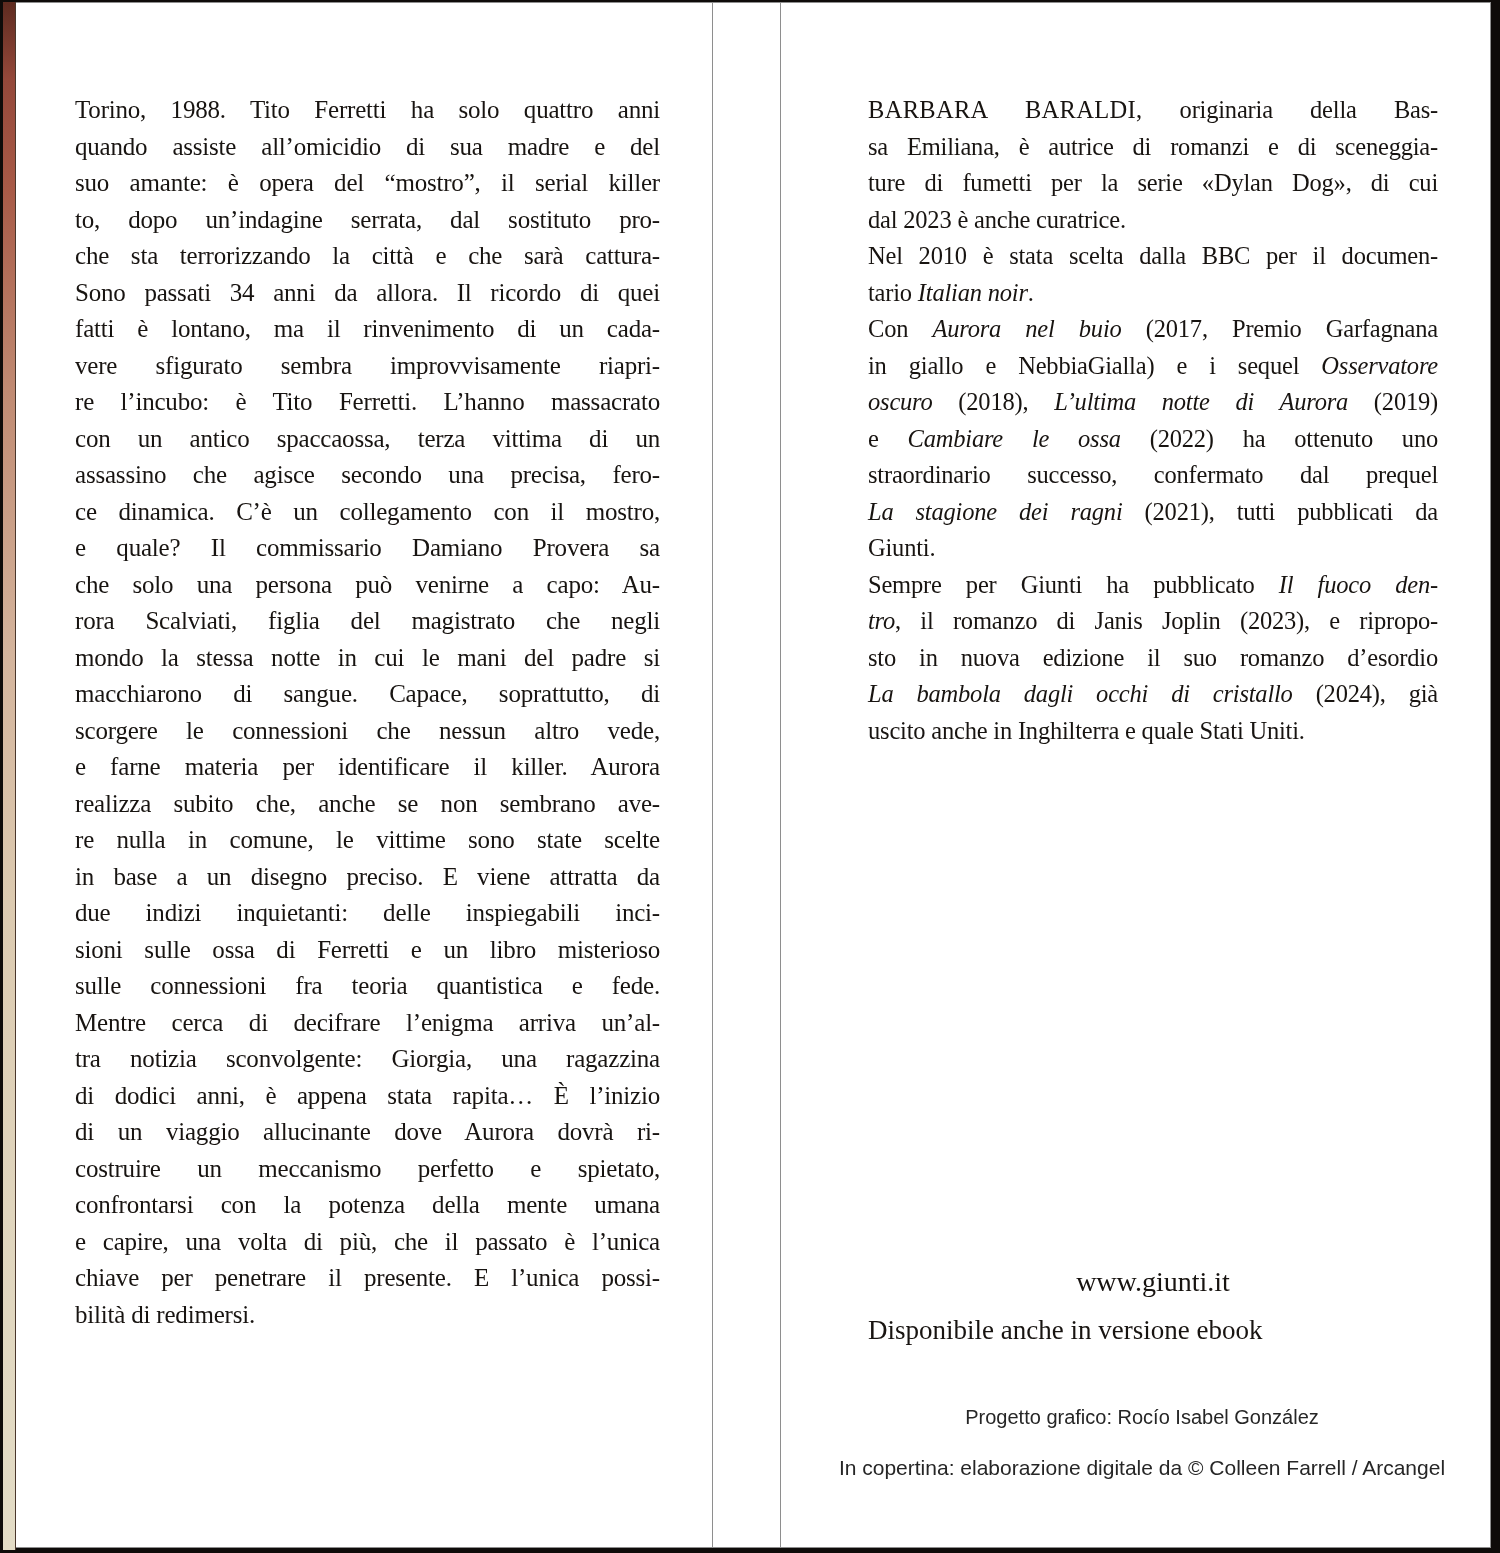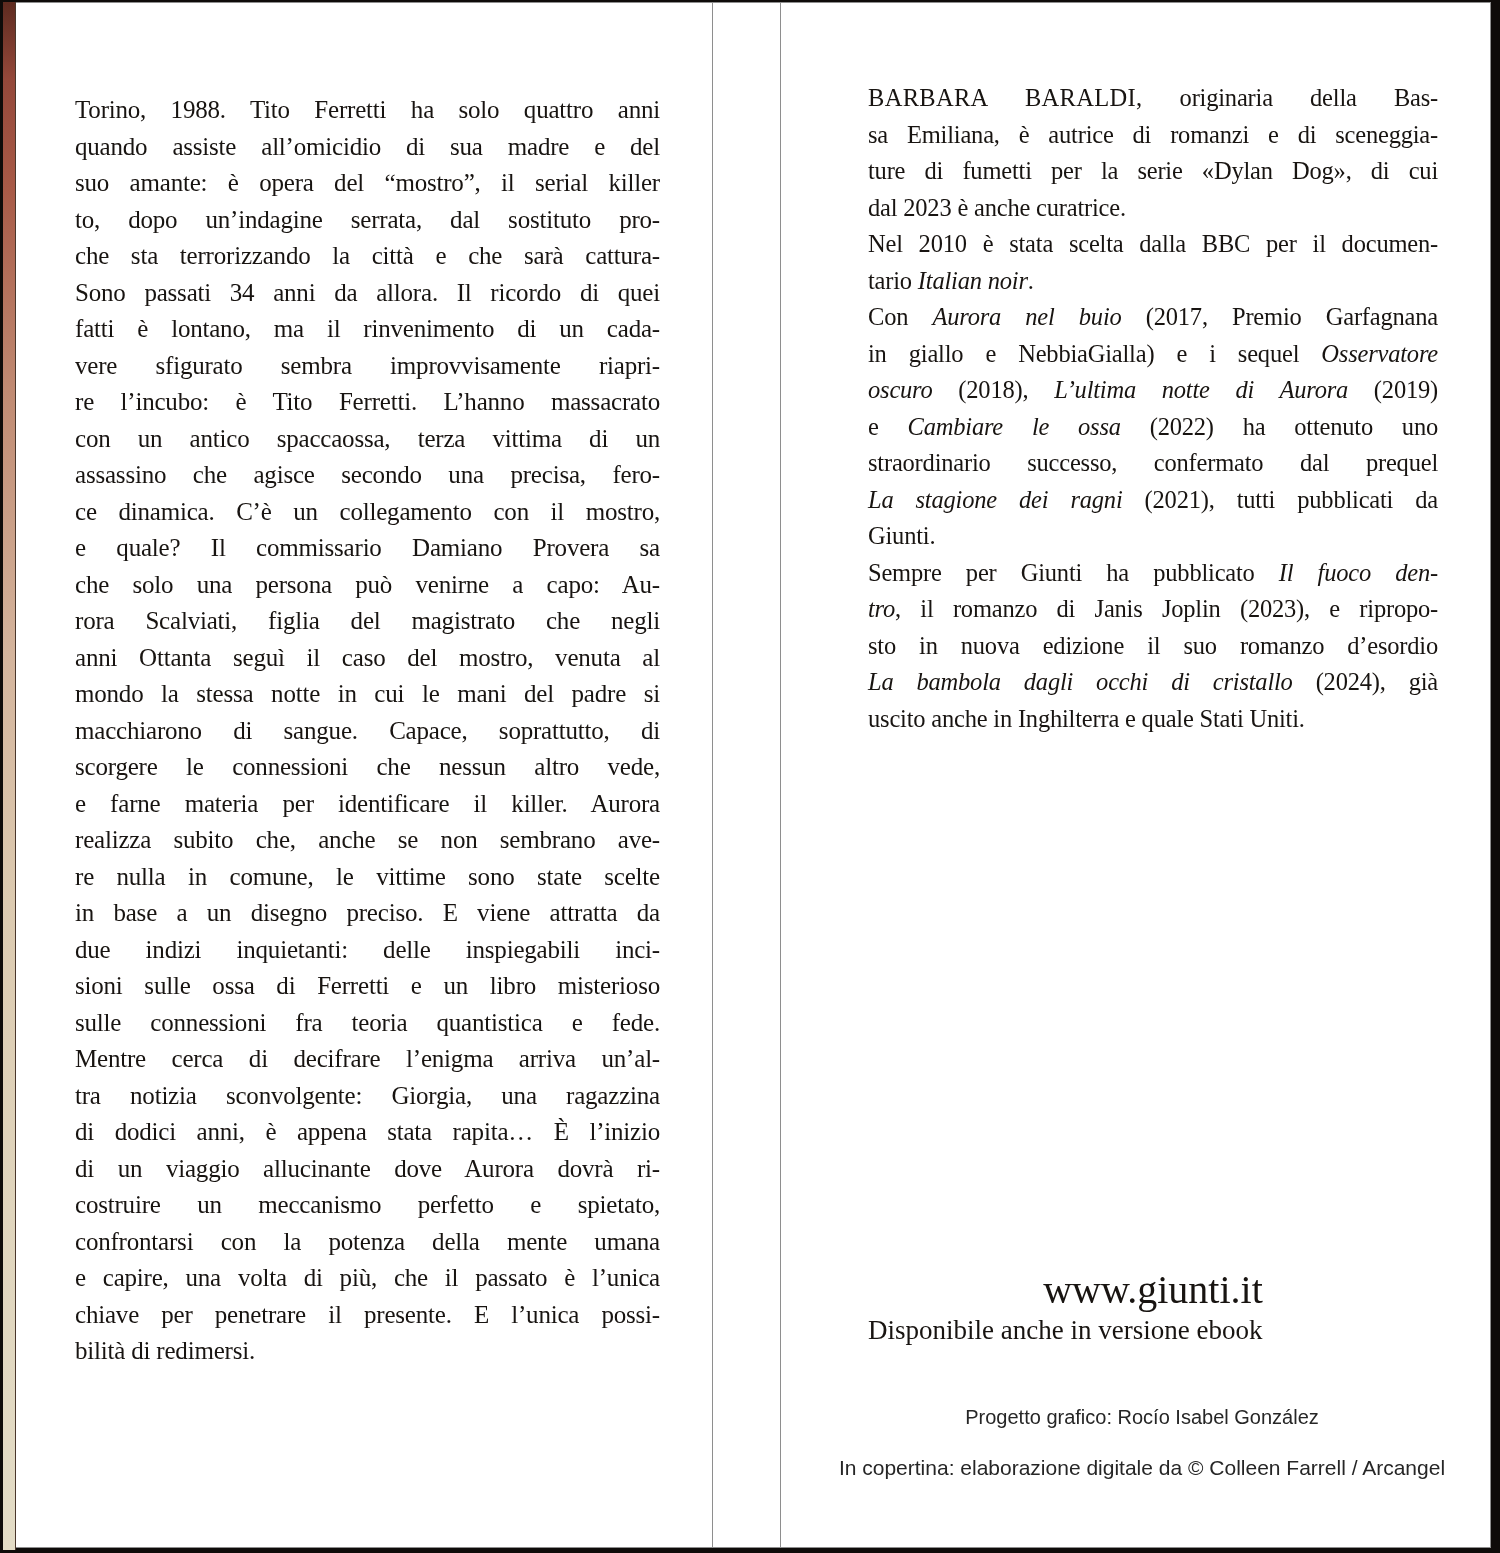--- a/index.html
+++ b/index.html
@@ -9,27 +9,27 @@
          background:#ffffff;border:1px solid #8e8e8e;box-sizing:border-box;}
   .vline{position:absolute;top:2px;height:1546px;width:1px;background:#8e8e8e;}
   .vline.v1{left:712px;}
   .vline.v2{left:780px;}
   .spine{position:absolute;left:3px;top:2px;width:13px;height:1548px;
          background:linear-gradient(180deg,#5e2b20 0%,#94483a 5%,#a85a47 12%,
            #c08a72 25%,#d4b49c 42%,#dccab0 58%,#e0d5bd 78%,#e3dcc6 100%);
          border-right:1px solid #4a372c;box-sizing:border-box;}
   .block{position:absolute;color:#181411;}
   .left-block{left:75px;top:92px;width:585px;font-size:25px;letter-spacing:-0.2px;}
-  .right-block{left:868px;top:80px;width:570px;font-size:24.5px;letter-spacing:-0.2px;}
+  .right-block{left:868px;top:92px;width:570px;font-size:24.5px;letter-spacing:-0.2px;}
   .line{line-height:36.5px;text-align:justify;text-align-last:justify;}
   .line.last{text-align-last:left;}
   .it{font-style:italic;margin-top:24px;}
   .caps{letter-spacing:0.3px;}
   .website{position:absolute;left:868px;top:1266px;width:570px;text-align:center;
-           font-size:40px;color:#181411;}
+           font-size:28px;color:#181411;}
   .ebook{position:absolute;left:868px;top:1315px;width:570px;text-align:left;
          font-size:27px;color:#181411;}
   .credit{position:absolute;left:797px;width:690px;text-align:center;
           font-family:"Liberation Sans","DejaVu Sans",sans-serif;color:#262626;}
   .credit.design{top:1406px;font-size:20px;}
   .credit.cover{top:1456px;font-size:21px;}
 </style>
 </head>
 <body>
 
@@ -48,21 +48,20 @@
       <div class="line"><span>Sono passati 34 anni da allora. Il ricordo di quei</span></div>
       <div class="line"><span>fatti è lontano, ma il rinvenimento di un cada-</span></div>
       <div class="line"><span>vere sfigurato sembra improvvisamente riapri-</span></div>
       <div class="line"><span>re l’incubo: è Tito Ferretti. L’hanno massacrato</span></div>
       <div class="line"><span>con un antico spaccaossa, terza vittima di un</span></div>
       <div class="line"><span>assassino che agisce secondo una precisa, fero-</span></div>
       <div class="line"><span>ce dinamica. C’è un collegamento con il mostro,</span></div>
       <div class="line"><span>e quale? Il commissario Damiano Provera sa</span></div>
       <div class="line"><span>che solo una persona può venirne a capo: Au-</span></div>
       <div class="line"><span>rora Scalviati, figlia del magistrato che negli</span></div>
-      <div class="line"><span>anni Ottanta seguì il caso del mostro, venuta al</span></div>
       <div class="line"><span>mondo la stessa notte in cui le mani del padre si</span></div>
       <div class="line"><span>macchiarono di sangue. Capace, soprattutto, di</span></div>
       <div class="line"><span>scorgere le connessioni che nessun altro vede,</span></div>
       <div class="line"><span>e farne materia per identificare il killer. Aurora</span></div>
       <div class="line"><span>realizza subito che, anche se non sembrano ave-</span></div>
       <div class="line"><span>re nulla in comune, le vittime sono state scelte</span></div>
       <div class="line"><span>in base a un disegno preciso. E viene attratta da</span></div>
       <div class="line"><span>due indizi inquietanti: delle inspiegabili inci-</span></div>
       <div class="line"><span>sioni sulle ossa di Ferretti e un libro misterioso</span></div>
       <div class="line"><span>sulle connessioni fra teoria quantistica e fede.</span></div>

